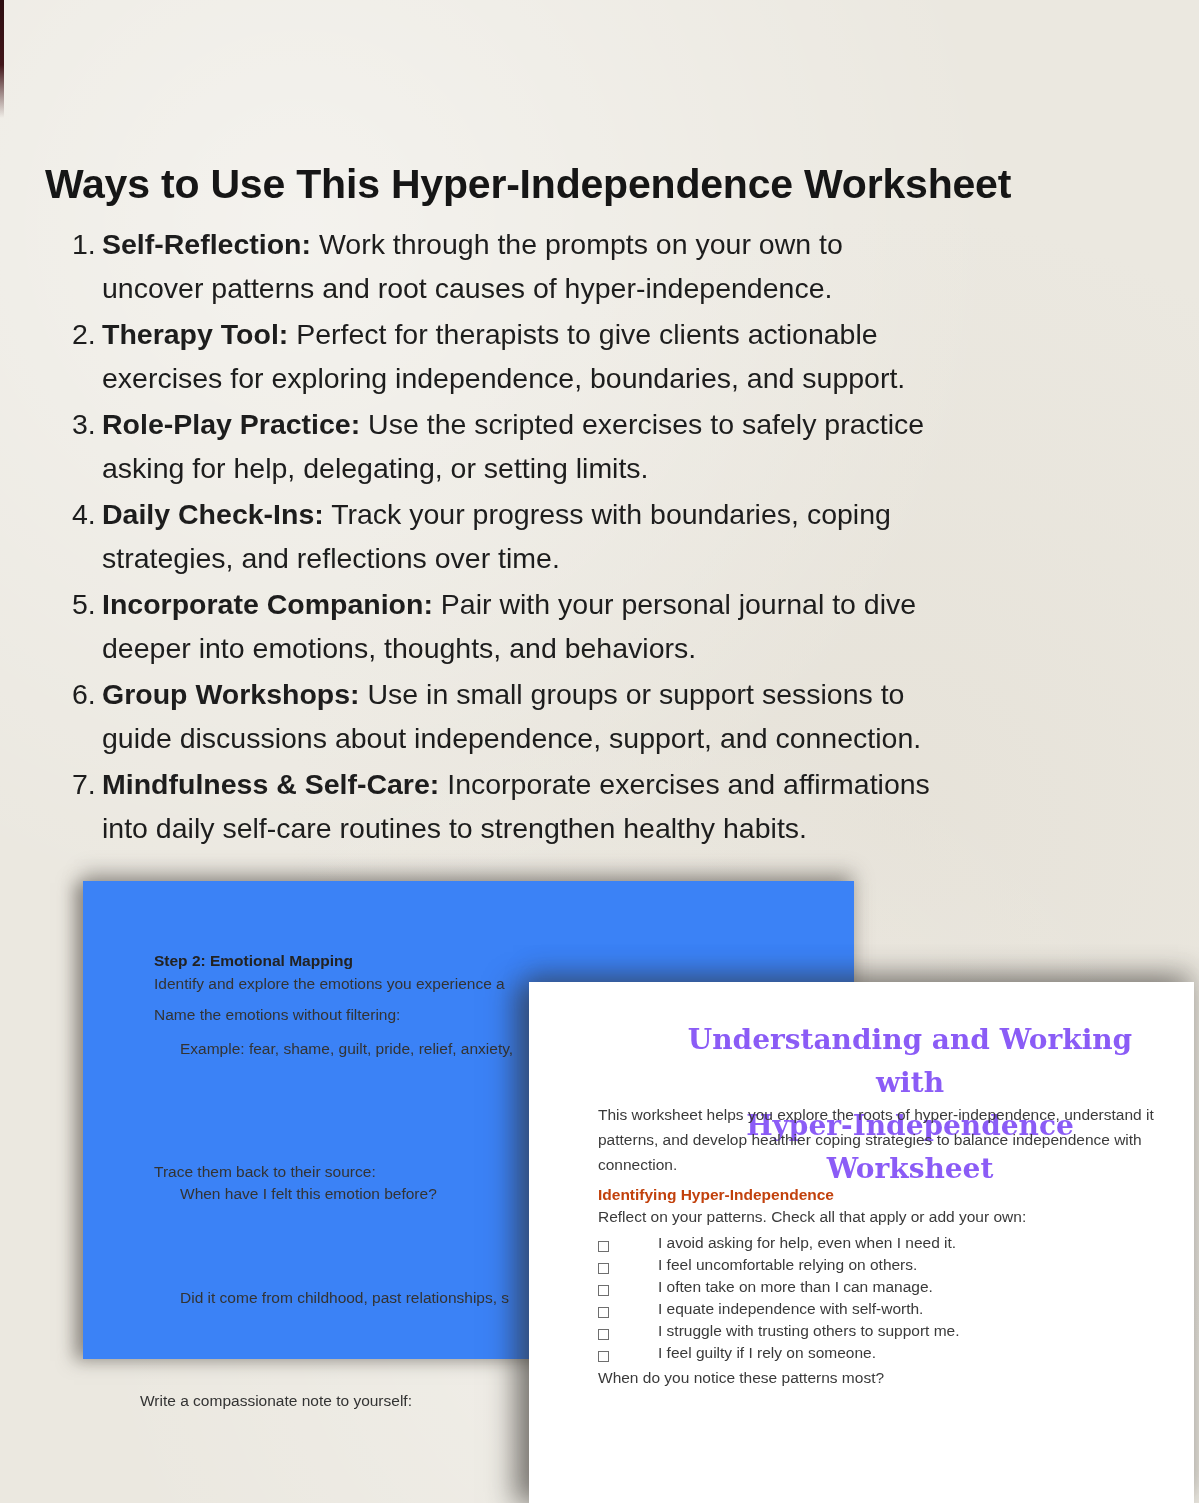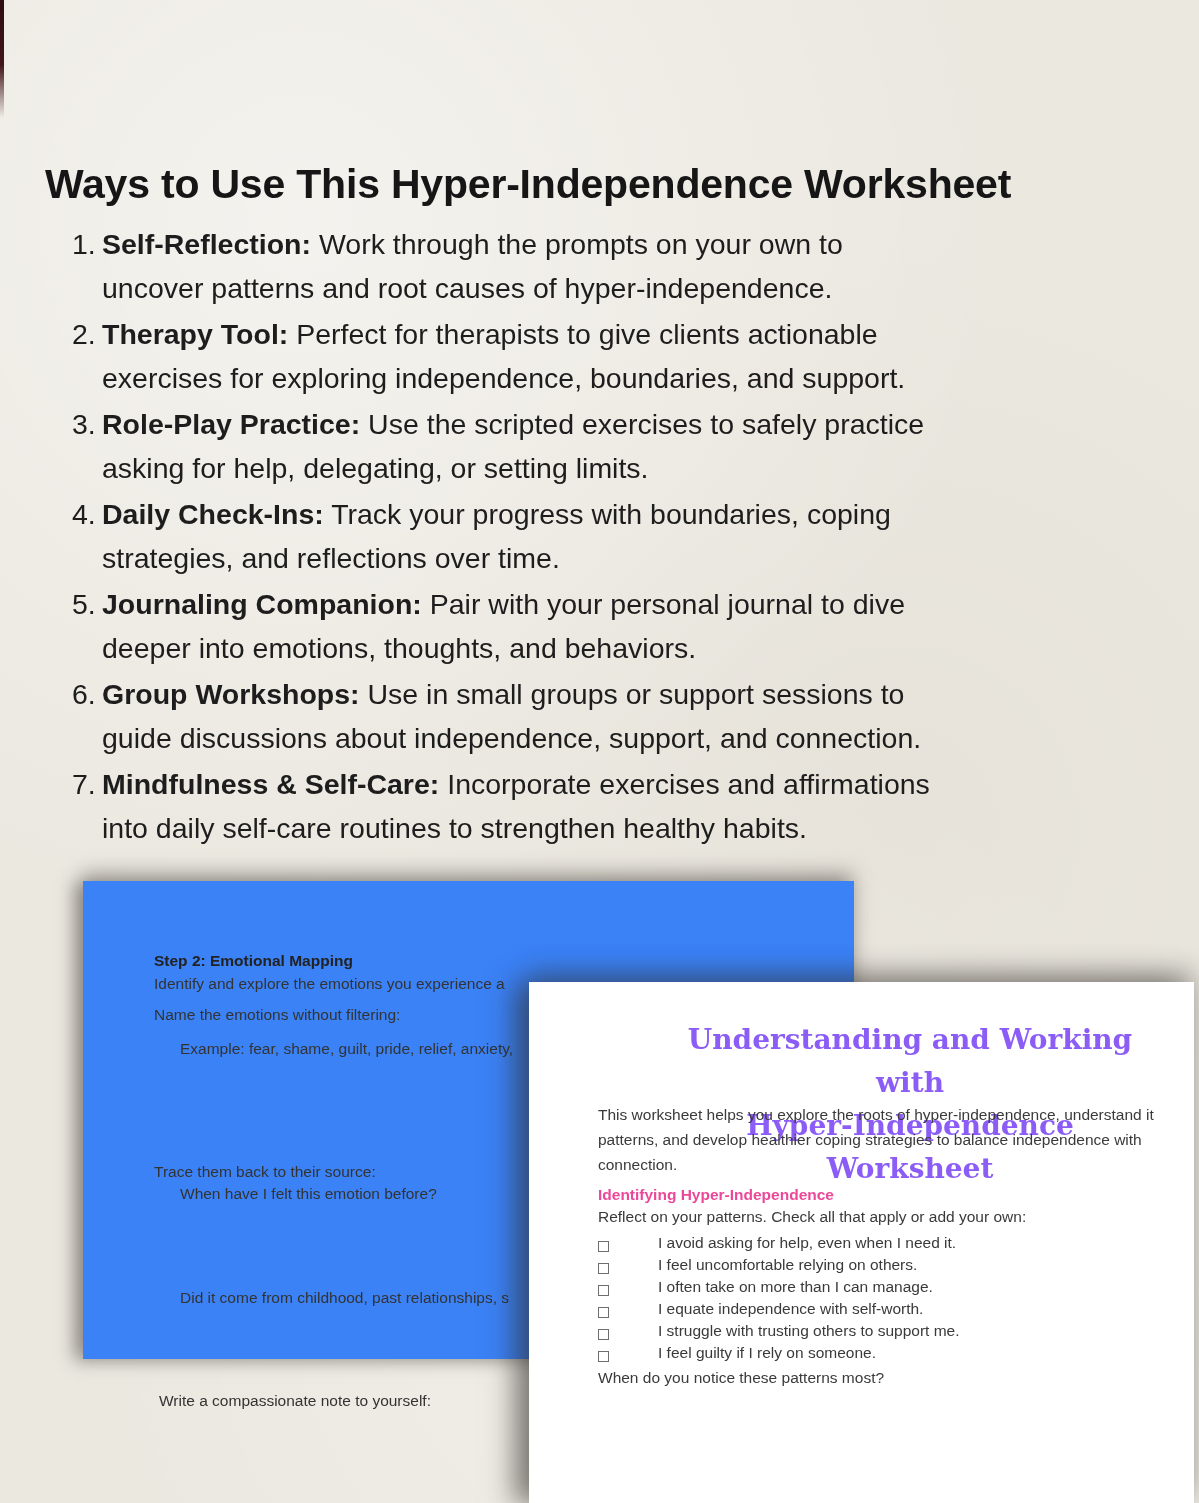--- a/index.html
+++ b/index.html
@@ -69,21 +69,21 @@
     font-weight: 700; font-size: 28px; line-height: 43px;
     color: #8b5cf6;
     white-space: pre-line;
   }
   .front-page .t {
     position: absolute;
     font-size: 15.5px; line-height: 25px; color: #3a3a3a;
     white-space: nowrap;
   }
   .front-page .wrap { white-space: pre-line; }
-  .front-page .bold { font-weight: 700; color: #ec4899; }
+  .front-page .bold { font-weight: 700; color: #c2410c; }
 
   .checklist { position: absolute; left: 69px; top: 248px; }
   .check-row { height: 22px; display: flex; align-items: flex-end; gap: 40px; }
   .checkbox {
     display: inline-block; width: 9px; height: 9px;
     border: 1.3px solid #6e6e6e; background: #fff;
     margin-right: 9px; flex: 0 0 auto;
   }
   .check-label { font-size: 15.5px; color: #3a3a3a; white-space: nowrap; }
 </style>
@@ -110,21 +110,21 @@
       <div class="li-body"><span class="li-label">Role-Play Practice:</span> Use the scripted exercises to safely practice
 asking for help, delegating, or setting limits.</div>
     </div>
     <div class="li">
       <span class="num">4.</span>
       <div class="li-body"><span class="li-label">Daily Check-Ins:</span> Track your progress with boundaries, coping
 strategies, and reflections over time.</div>
     </div>
     <div class="li">
       <span class="num">5.</span>
-      <div class="li-body"><span class="li-label">Journaling Companion:</span> Pair with your personal journal to dive
+      <div class="li-body"><span class="li-label">Incorporate Companion:</span> Pair with your personal journal to dive
 deeper into emotions, thoughts, and behaviors.</div>
     </div>
     <div class="li">
       <span class="num">6.</span>
       <div class="li-body"><span class="li-label">Group Workshops:</span> Use in small groups or support sessions to
 guide discussions about independence, support, and connection.</div>
     </div>
     <div class="li">
       <span class="num">7.</span>
       <div class="li-body"><span class="li-label">Mindfulness &amp; Self-Care:</span> Incorporate exercises and affirmations
@@ -133,21 +133,21 @@
   </div>
 
 <div class="back-page">
   <div class="t bold" style="left:71px; top:69px;">Step 2: Emotional Mapping</div>
   <div class="t" style="left:71px; top:92px;">Identify and explore the emotions you experience a</div>
   <div class="t" style="left:71px; top:123px;">Name the emotions without filtering:</div>
   <div class="t" style="left:97px; top:157px;">Example: fear, shame, guilt, pride, relief, anxiety,</div>
   <div class="t" style="left:71px; top:280px;">Trace them back to their source:</div>
   <div class="t" style="left:97px; top:302px;">When have I felt this emotion before?</div>
   <div class="t" style="left:97px; top:406px;">Did it come from childhood, past relationships, s</div>
-  <div class="t" style="left:76px; top:509px;">Write a compassionate note to yourself:</div>
+  <div class="t" style="left:57px; top:509px;">Write a compassionate note to yourself:</div>
 </div>
 
 <div class="front-page">
   <div class="ws-title">Understanding and Working with
 Hyper-Independence Worksheet</div>
   <div class="t wrap" style="left:69px; top:120px;">This worksheet helps you explore the roots of hyper-independence, understand it
 patterns, and develop healthier coping strategies to balance independence with
 connection.</div>
   <div class="t bold" style="left:69px; top:200px;">Identifying Hyper-Independence</div>
   <div class="t" style="left:69px; top:222px;">Reflect on your patterns. Check all that apply or add your own:</div>

